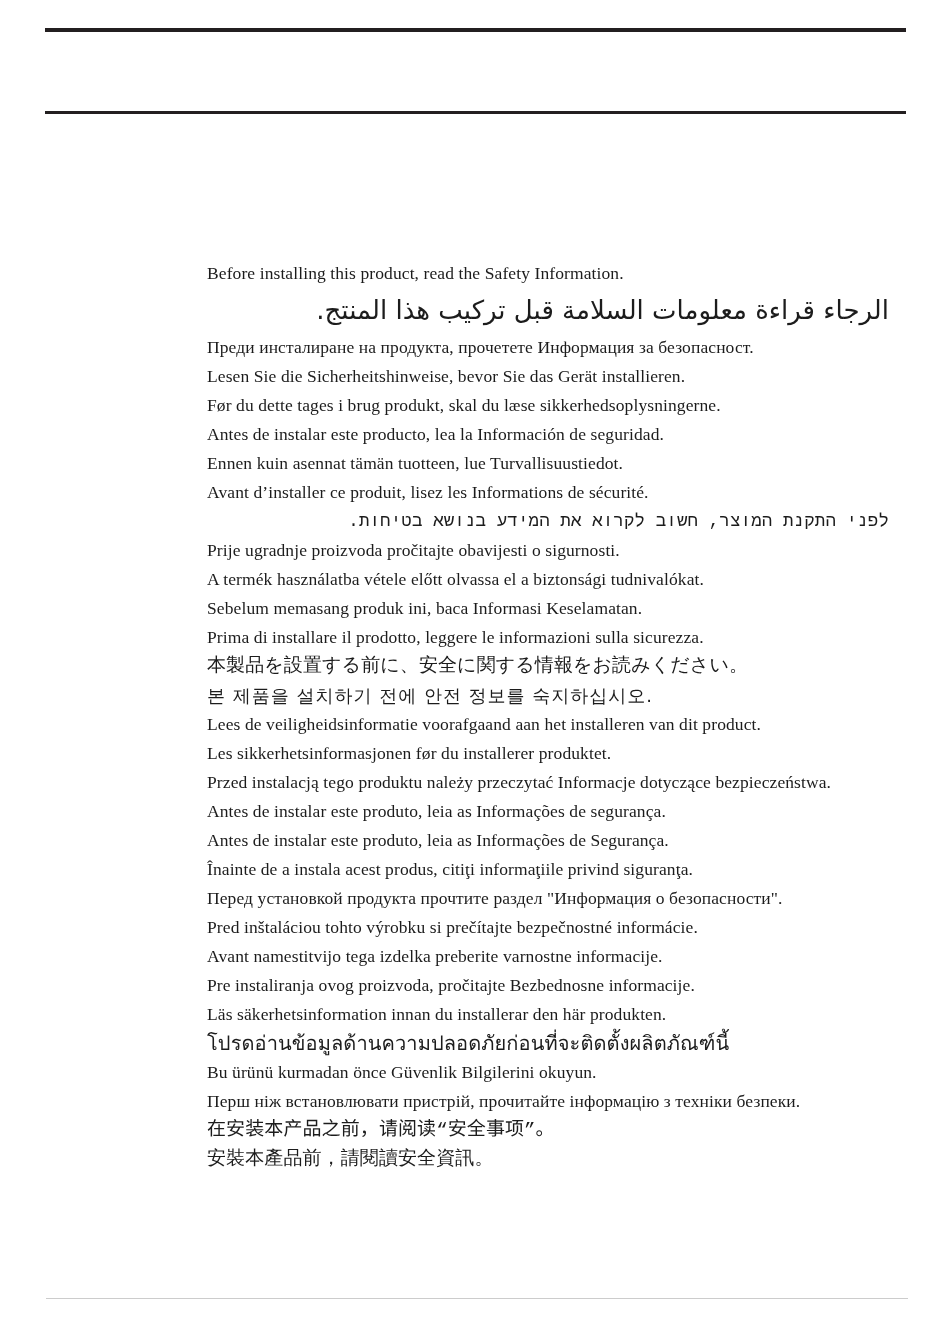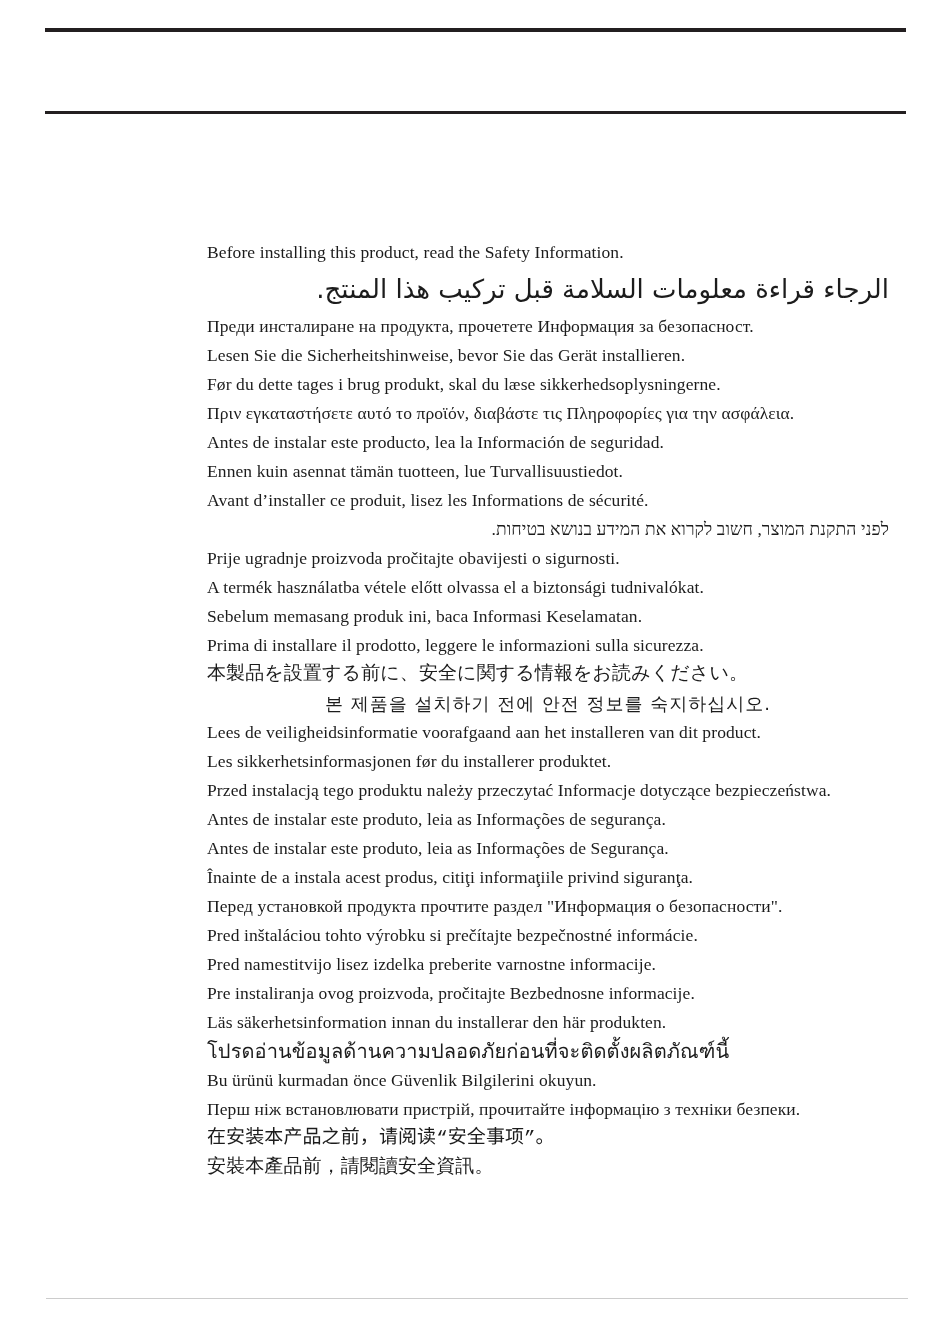--- a/index.html
+++ b/index.html
@@ -35,89 +35,87 @@
   .rule-bottom {
     left: 46px;
     top: 1298px;
     width: 862px;
     height: 1px;
     background: #cccccc;
   }
   .notices {
     position: absolute;
     left: 207px;
-    top: 238px;
+    top: 259px;
     width: 682px;
   }
   .notice {
     font-size: 17.5px;
     line-height: 29px;
     text-align: left;
     white-space: nowrap;
     letter-spacing: 0.1px;
   }
   .notice.style-arabic {
     font-size: 26px;
     line-height: 45px;
     text-align: right;
     font-family: "DejaVu Sans", "Liberation Serif", serif;
   }
   .notice.style-hebrew {
     text-align: right;
     font-size: 17.5px;
-    font-family: Liberation Serif, serif;
+    font-family: Liberation Mono, monospace;
   }
   .notice.style-cjk {
     font-size: 19px;
     font-family: Liberation Mono, monospace;
   }
   .notice.style-korean {
     font-size: 18px;
     font-family: "DejaVu Sans", "Liberation Sans", sans-serif;
     letter-spacing: 1px;
-    text-align: center;
   }
   .notice.style-thai {
     font-size: 20px;
     font-weight: normal;
     font-family: "DejaVu Sans", "Liberation Sans", sans-serif;
   }
 </style>
 </head>
 <body>
 
 <div class="page">
   <div class="rule rule-top"></div>
   <div class="rule rule-second"></div>
   <div class="notices" id="notices">
       <div class="notice style-latin" lang="en">Before installing this product, read the Safety Information.</div>
       <div class="notice style-arabic" dir="rtl" lang="ar">الرجاء قراءة معلومات السلامة قبل تركيب هذا المنتج.</div>
       <div class="notice style-latin" lang="bg">Преди инсталиране на продукта, прочетете Информация за безопасност.</div>
       <div class="notice style-latin" lang="de">Lesen Sie die Sicherheitshinweise, bevor Sie das Gerät installieren.</div>
       <div class="notice style-latin" lang="da">Før du dette tages i brug produkt, skal du læse sikkerhedsoplysningerne.</div>
-      <div class="notice style-latin" lang="el">Πριν εγκαταστήσετε αυτό το προϊόν, διαβάστε τις Πληροφορίες για την ασφάλεια.</div>
       <div class="notice style-latin" lang="es">Antes de instalar este producto, lea la Información de seguridad.</div>
       <div class="notice style-latin" lang="fi">Ennen kuin asennat tämän tuotteen, lue Turvallisuustiedot.</div>
       <div class="notice style-latin" lang="fr">Avant d’installer ce produit, lisez les Informations de sécurité.</div>
       <div class="notice style-hebrew" dir="rtl" lang="he">לפני התקנת המוצר, חשוב לקרוא את המידע בנושא בטיחות.</div>
       <div class="notice style-latin" lang="hr">Prije ugradnje proizvoda pročitajte obavijesti o sigurnosti.</div>
       <div class="notice style-latin" lang="hu">A termék használatba vétele előtt olvassa el a biztonsági tudnivalókat.</div>
       <div class="notice style-latin" lang="id">Sebelum memasang produk ini, baca Informasi Keselamatan.</div>
       <div class="notice style-latin" lang="it">Prima di installare il prodotto, leggere le informazioni sulla sicurezza.</div>
       <div class="notice style-cjk" lang="ja">本製品を設置する前に、安全に関する情報をお読みください。</div>
       <div class="notice style-korean" lang="ko">본 제품을 설치하기 전에 안전 정보를 숙지하십시오.</div>
       <div class="notice style-latin" lang="nl">Lees de veiligheidsinformatie voorafgaand aan het installeren van dit product.</div>
       <div class="notice style-latin" lang="no">Les sikkerhetsinformasjonen før du installerer produktet.</div>
       <div class="notice style-latin" lang="pl">Przed instalacją tego produktu należy przeczytać Informacje dotyczące bezpieczeństwa.</div>
       <div class="notice style-latin" lang="pt">Antes de instalar este produto, leia as Informações de segurança.</div>
       <div class="notice style-latin" lang="pt-br">Antes de instalar este produto, leia as Informações de Segurança.</div>
       <div class="notice style-latin" lang="ro">Înainte de a instala acest produs, citiţi informaţiile privind siguranţa.</div>
       <div class="notice style-latin" lang="ru">Перед установкой продукта прочтите раздел "Информация о безопасности".</div>
       <div class="notice style-latin" lang="sk">Pred inštaláciou tohto výrobku si prečítajte bezpečnostné informácie.</div>
-      <div class="notice style-latin" lang="sl">Pred namestitvijo lisez izdelka preberite varnostne informacije.</div>
+      <div class="notice style-latin" lang="sl">Avant namestitvijo tega izdelka preberite varnostne informacije.</div>
       <div class="notice style-latin" lang="sr">Pre instaliranja ovog proizvoda, pročitajte Bezbednosne informacije.</div>
       <div class="notice style-latin" lang="sv">Läs säkerhetsinformation innan du installerar den här produkten.</div>
       <div class="notice style-thai" lang="th">โปรดอ่านข้อมูลด้านความปลอดภัยก่อนที่จะติดตั้งผลิตภัณฑ์นี้</div>
       <div class="notice style-latin" lang="tr">Bu ürünü kurmadan önce Güvenlik Bilgilerini okuyun.</div>
       <div class="notice style-latin" lang="uk">Перш ніж встановлювати пристрій, прочитайте інформацію з техніки безпеки.</div>
       <div class="notice style-cjk" lang="zh-cn">在安装本产品之前，请阅读“安全事项”。</div>
       <div class="notice style-cjk" lang="zh-tw">安裝本產品前，請閱讀安全資訊。</div>
     </div>
   <div class="rule rule-bottom"></div>
 </div>

